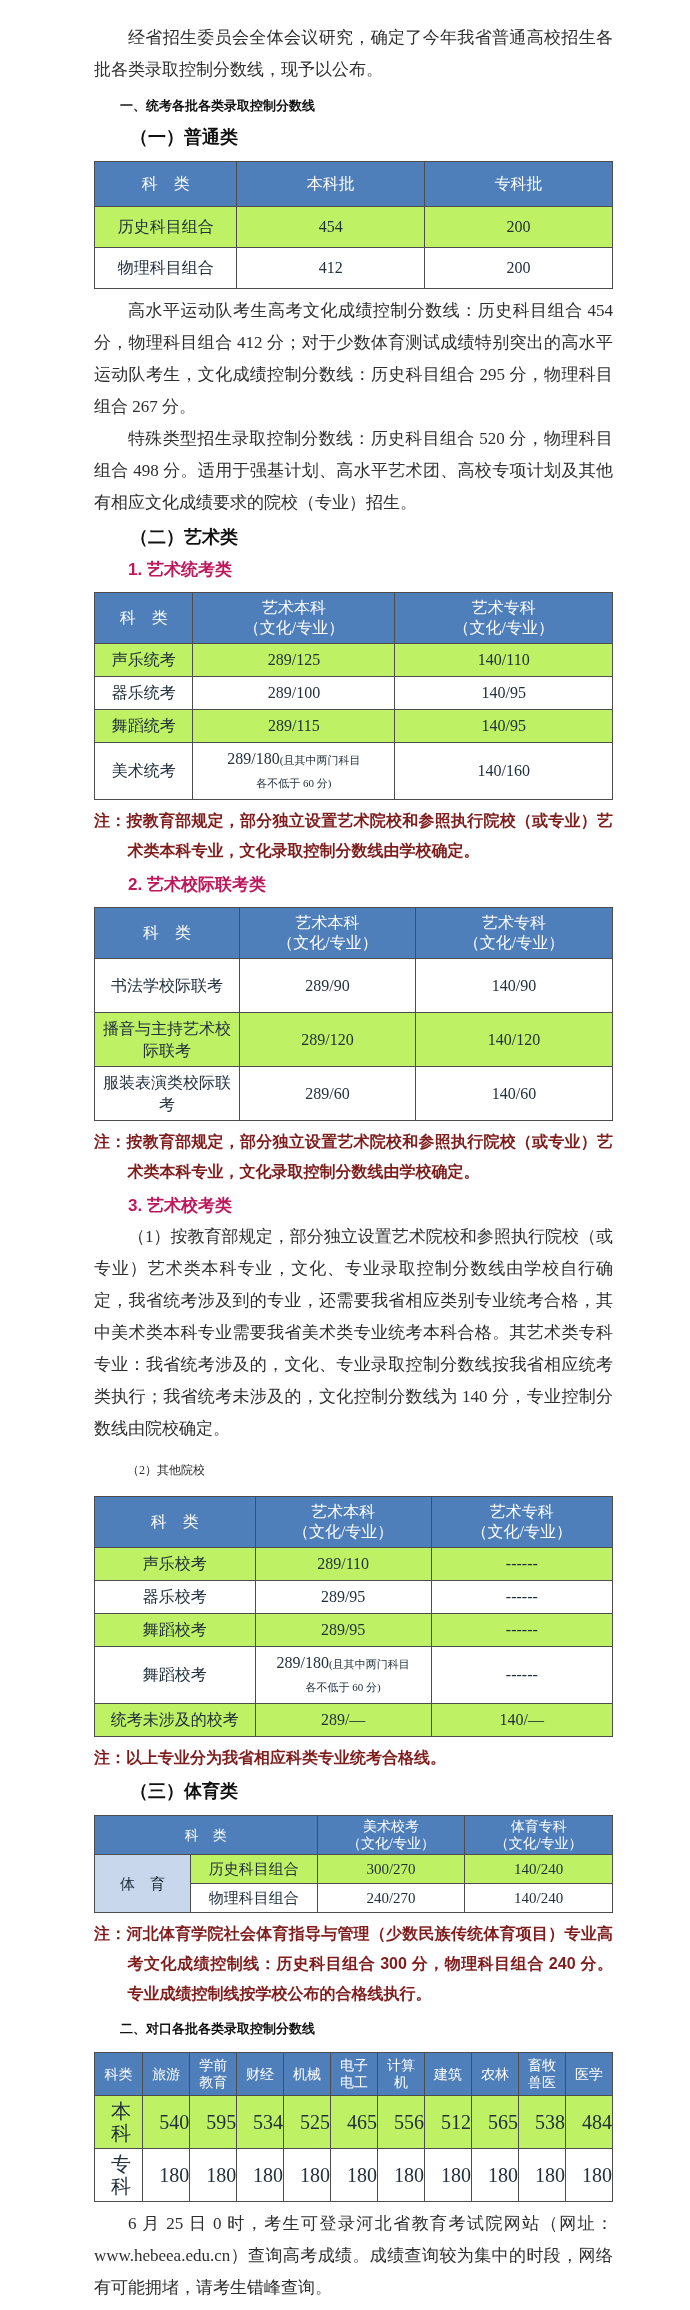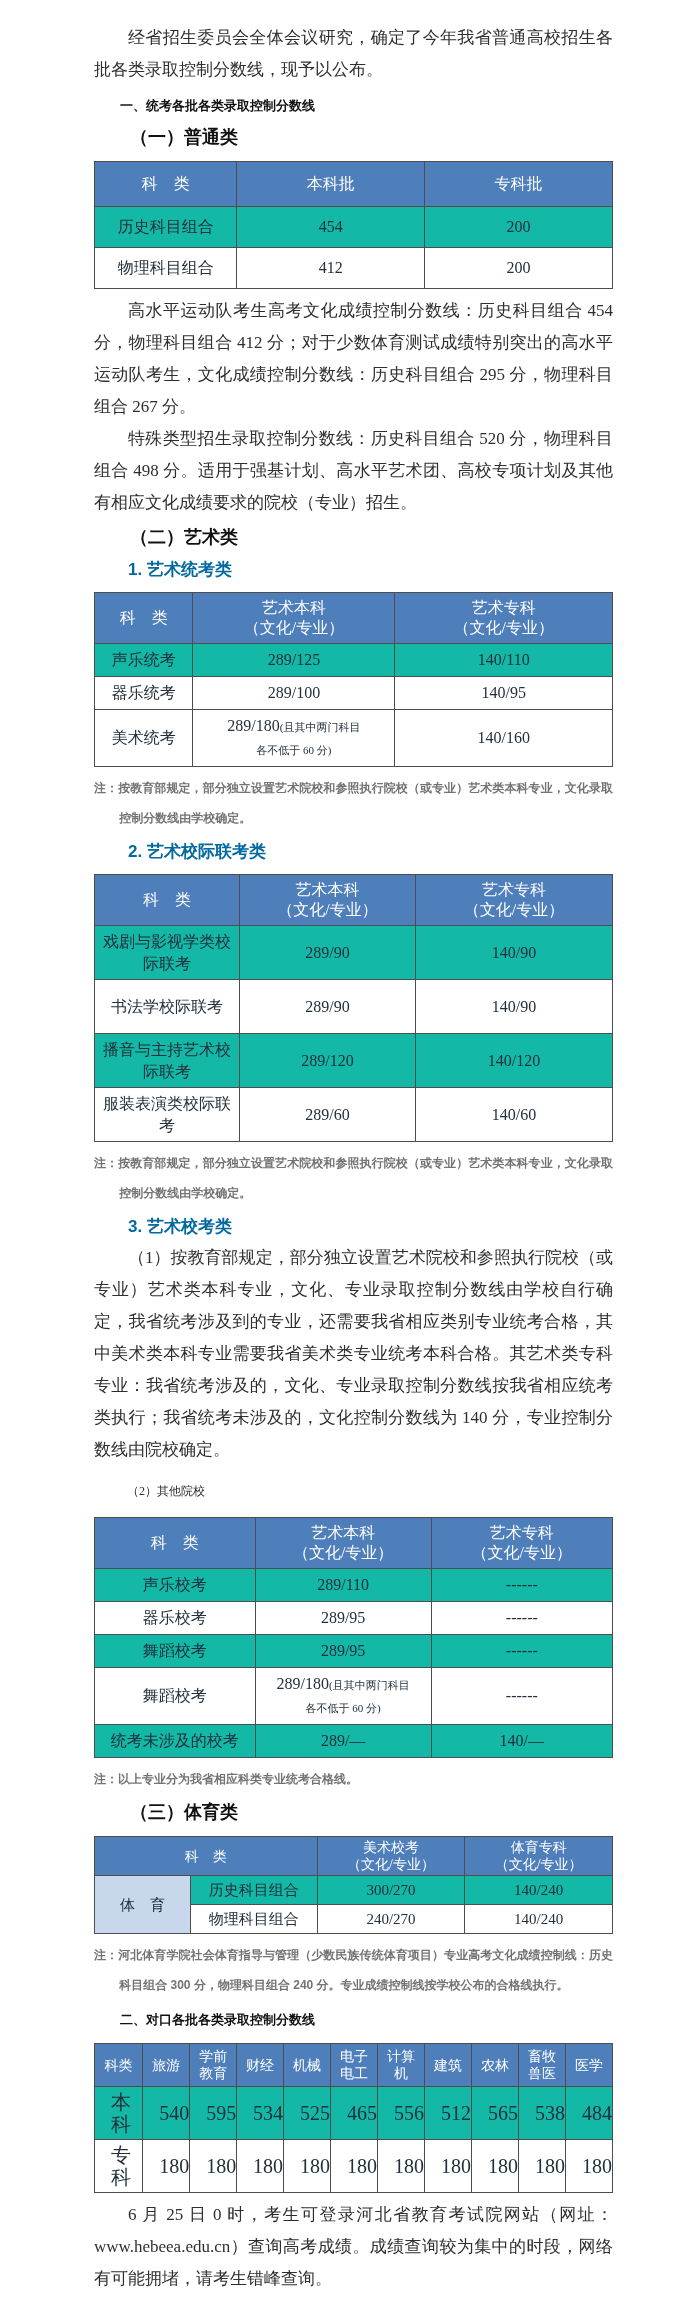--- a/index.html
+++ b/index.html
@@ -21,46 +21,46 @@
     color:#111; text-indent:2em;
   }
   h3.sub-heading {
     margin:6px 0 3px; font-family:Liberation Mono, monospace;
     font-weight:bold; font-size:18px; line-height:26px;
     color:#111; text-indent:2em;
   }
   h4.minor-heading {
     margin:6px 0 3px; font-family:"Liberation Sans", sans-serif;
     font-weight:bold; font-size:17px; line-height:25px;
-    color:#0369a1; text-indent:2em;
+    color:#be185d; text-indent:2em;
   }
   p.plain-line { margin:9px; font-size:12px; line-height:32px; text-indent:2em; }
   p.note {
     margin:2px 0 6px; font-family:"Liberation Sans", sans-serif;
-    font-weight:bold; font-size:12px; line-height:30px; color:#737373;
+    font-weight:bold; font-size:16px; line-height:30px; color:#7f1d1d;
     padding-left:2.1em; text-indent:-2.1em; text-align:justify;
   }
   table.score-table {
     width:100%; border-collapse:collapse; table-layout:fixed;
     margin:10px 0 6px;
   }
   table.score-table th, table.score-table td {
     border:1px solid #4d4d4d; text-align:center; vertical-align:middle;
     box-sizing:border-box; padding:5px 3px;
   }
   table.score-table thead th {
     background:#4e7fba; color:#ffffff; font-weight:normal;
     font-size:16px; line-height:20px; white-space:pre-line;
     font-family:"Liberation Serif", serif;
   }
   table.score-table tbody td {
     font-size:16px; color:#22303c; background:#ffffff;
     font-family:"Liberation Serif", serif; line-height:22px;
   }
-  table.score-table tr.row-alt td { background:#14b8a6; }
+  table.score-table tr.row-alt td { background:#bef264; }
   td.bg-light { background:#c8d7eb !important; }
   .cell-main { font-size:16px; }
   .cell-note { font-size:11px; white-space:pre-line; }
   
   table.t1 thead th { padding:12px 3px; }
   table.t1 tbody td { padding:9px 3px; }
   table.t3 tbody td { height:54px; padding:2px 3px; }
   table.t5 thead th { font-size:14px; line-height:17px; padding:2px 2px; }
   table.t5 tbody td { font-size:15px; padding:3px 2px; line-height:22px; }
   table.t6 thead th { font-size:14px; line-height:17px; padding:4px 1px; }
@@ -128,20 +128,25 @@
         <tr class="row-alt">
           <td>声乐统考</td>
           <td>289/125</td>
           <td>140/110</td>
         </tr>
         <tr>
           <td>器乐统考</td>
           <td>289/100</td>
           <td>140/95</td>
         </tr>
+        <tr class="row-alt">
+          <td>舞蹈统考</td>
+          <td>289/115</td>
+          <td>140/95</td>
+        </tr>
         <tr>
           <td>美术统考</td>
           <td><span class="cell-main">289/180</span><span class="cell-note">(且其中两门科目
 各不低于 60 分)</span></td>
           <td>140/160</td>
         </tr>
       </tbody>
     </table>
   <p class="note">注：按教育部规定，部分独立设置艺术院校和参照执行院校（或专业）艺术类本科专业，文化录取控制分数线由学校确定。</p>
 
@@ -155,25 +160,20 @@
       <thead>
         <tr>
           <th>科　类</th>
           <th>艺术本科
 （文化/专业）</th>
           <th>艺术专科
 （文化/专业）</th>
         </tr>
       </thead>
       <tbody>
-        <tr class="row-alt">
-          <td>戏剧与影视学类校际联考</td>
-          <td>289/90</td>
-          <td>140/90</td>
-        </tr>
         <tr>
           <td>书法学校际联考</td>
           <td>289/90</td>
           <td>140/90</td>
         </tr>
         <tr class="row-alt">
           <td>播音与主持艺术校际联考</td>
           <td>289/120</td>
           <td>140/120</td>
         </tr>

